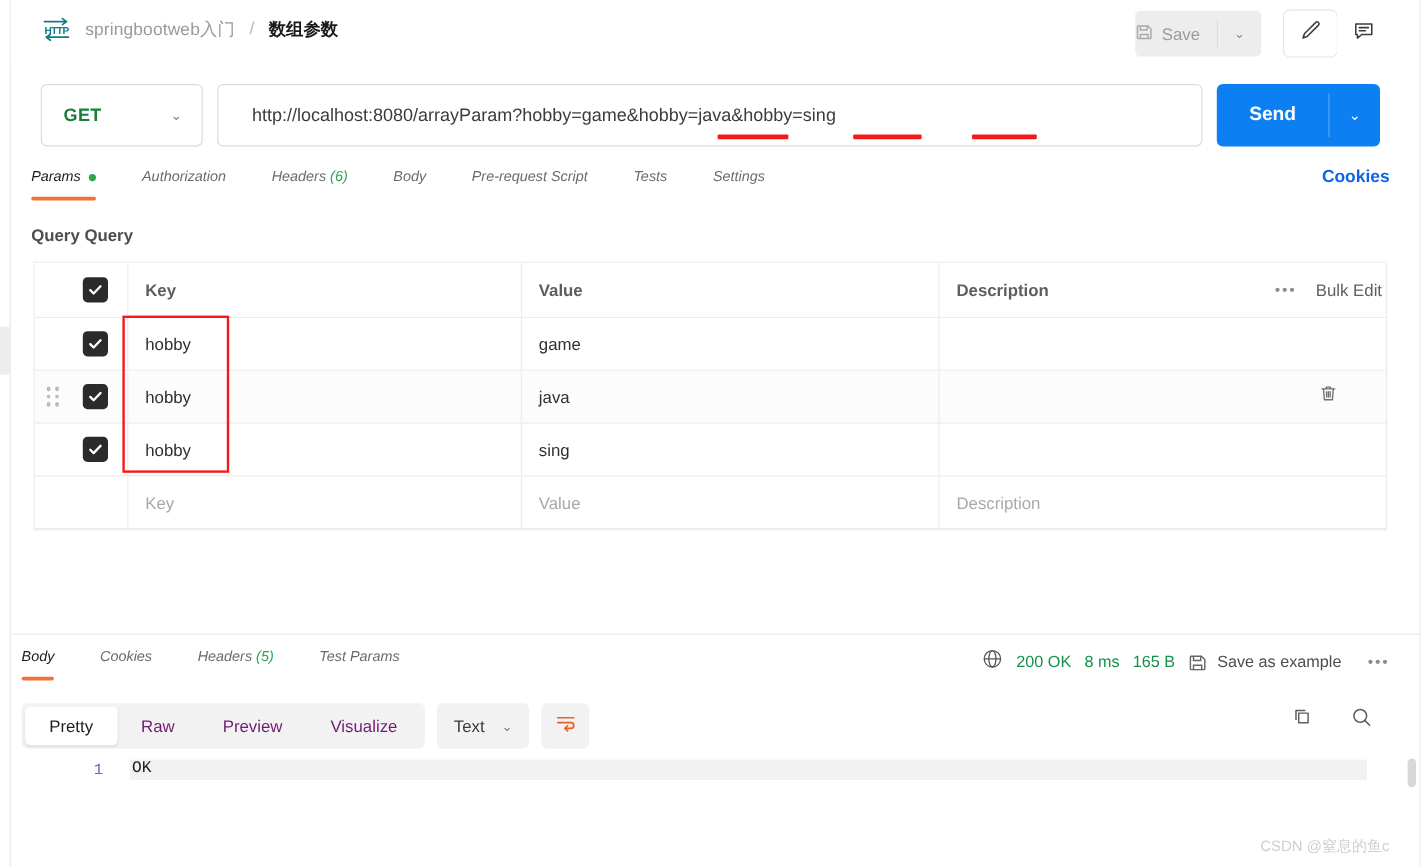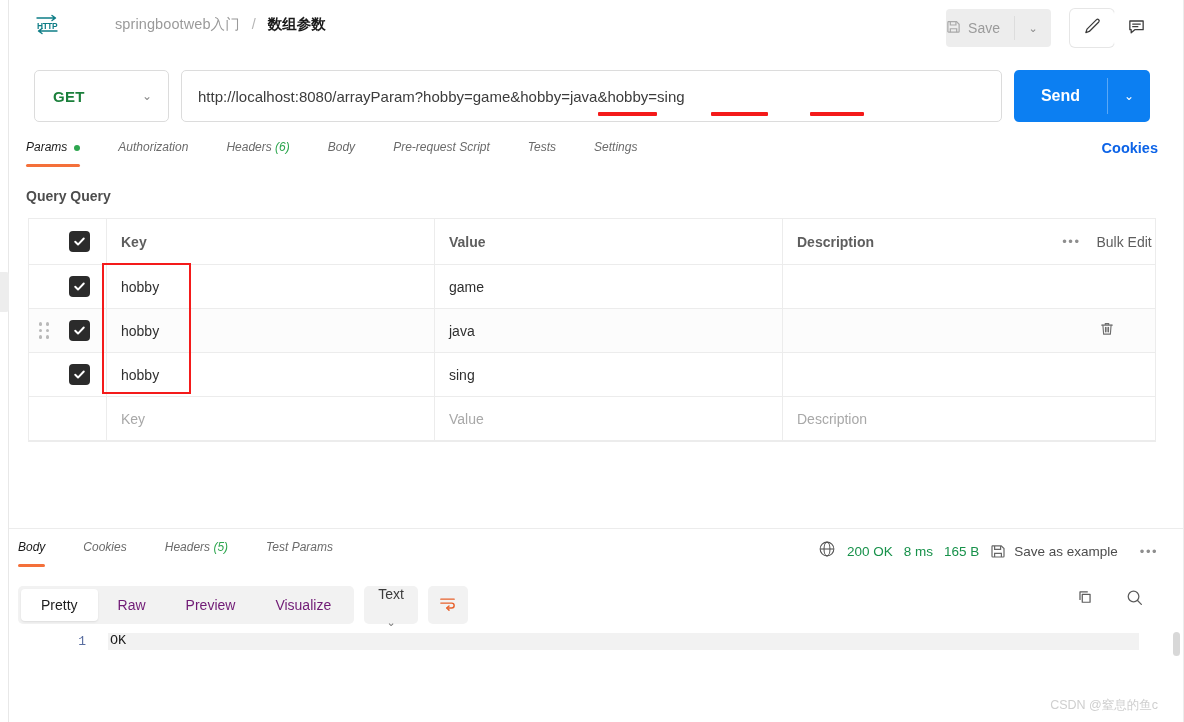--- a/index.html
+++ b/index.html
@@ -13,39 +13,39 @@
   .app { position: relative; width: 1184px; height: 722px; background:#fff; }
 
   
   .left-rail { position:absolute; left:0; top:0; width:9px; height:722px; background:#fff; border-right:1px solid #e8e8e8; }
   .rail-tab { position:absolute; left:0; top:272px; width:9px; height:40px; background:#ededed; border-radius:0 3px 3px 0; }
 
   
   .header { position:absolute; left:9px; top:0; right:0; height:56px; background:#fff; }
   .crumb { position:absolute; left:26px; top:13px; display:flex; align-items:center; gap:12px; }
   .http-icon { width:24px; height:22px; position:relative; display:block; }
-  .crumb-folder { font-size:14.5px; color:#9a9a9a; letter-spacing:.1px;margin-left:44px; }
+  .crumb-folder { font-size:14.5px; color:#9a9a9a; letter-spacing:.1px; }
   .crumb-sep { font-size:14.5px; color:#b6b6b6; }
   .crumb-name { font-size:14.5px; color:#1a1a1a; font-weight:bold; }
 
   .header-right { position:absolute; right:26px; top:9px; display:flex; align-items:center; gap:0; }
   .save-group { display:flex; align-items:stretch; background:#ededed; border-radius:4px; overflow:hidden; height:38px; }
   .save-btn { display:flex; align-items:center; gap:7px; padding:0 14px 0 0; font-size:14px; color:#9b9b9b; cursor:default; }
   .save-div { width:1px; background:#ddd; margin:7px 0; }
   .save-caret { display:flex; align-items:center; justify-content:center; width:36px; color:#8a8a8a; font-size:11px; }
   .hdr-gap { width:19px; }
   .icon-btn { width:44px; height:38px; display:flex; align-items:center; justify-content:center; border-radius:5px; background:#fff; }
   .icon-btn.boxed { box-shadow:0 0 0 1px #e6e6e6; }
 
   
   .urlbar { position:absolute; left:34px; top:70px; width:1116px; height:52px; display:flex; align-items:stretch; gap:12px; }
   .method-box { width:135px; height:52px; border:1px solid #dcdcdc; border-radius:5px; display:flex; align-items:center; justify-content:space-between; padding:0 16px 0 18px; background:#fff; }
   .method-text { font-size:15px; color:#1b7f3b; font-weight:bold; letter-spacing:.3px; }
   .method-caret { color:#8a8a8a; font-size:12px; }
-  .url-box { flex:1; height:52px; border:1px solid #dcdcdc; border-radius:5px; display:flex; align-items:center; padding:0 16px; background:#fff; position:relative; }
+  .url-box { flex:1; height:52px; border:1px solid #dcdcdc; border-radius:5px; display:flex; align-items:center; padding:0 28px; background:#fff; position:relative; }
   .url-text { font-size:15px; color:#3c3c3c; white-space:nowrap; }
   .send-group { width:136px; height:52px; background:#0c7ff2; border-radius:5px; display:flex; align-items:stretch; overflow:hidden; }
   .send-label { flex:1; display:flex; align-items:center; justify-content:center; color:#fff; font-size:16px; font-weight:bold; }
   .send-sep { width:1px; background:rgba(255,255,255,.32); margin:8px 0; }
   .send-caret { width:42px; display:flex; align-items:center; justify-content:center; color:#fff; font-size:12px; }
 
   
   .ann-underline { position:absolute; height:3.5px; background:#f41a1a; border-radius:1px; }
 
   
@@ -91,21 +91,21 @@
   .resp-tabs { position:absolute; left:18px; top:540px; display:flex; align-items:flex-start; }
   .sp-tabs { position:absolute; right:26px; top:540px; display:flex; align-items:center; gap:0; }
   .meta { font-size:13.5px; color:#17914a; }
   .meta-sep { width:11px; }
   .save-ex { font-size:13.5px; color:#4d4d4d; }
 
   .view-bar { position:absolute; left:18px; top:586px; display:flex; align-items:center; gap:10px; }
   .pill-group { display:flex; align-items:center; background:#f2f2f2; border-radius:5px; height:38px; padding:3px; }
   .pill { padding:0 20px; height:32px; display:flex; align-items:center; font-size:14px; color:#701a75; border-radius:4px; }
   .pill.active { background:#fff; color:#1e1e1e; box-shadow:0 1px 2px rgba(0,0,0,.09); }
-  .typesel { display:flex; align-items:center; gap:14px; background:#f2f2f2; border-radius:5px; height:38px; padding:0 14px;flex-direction:column; }
+  .typesel { display:flex; align-items:center; gap:14px; background:#f2f2f2; border-radius:5px; height:38px; padding:0 14px; }
   .typesel .t { font-size:14px; color:#3c3c3c; }
   .typesel .c { font-size:11px; color:#7a7a7a; }
   .wrapbtn { width:40px; height:38px; background:#f2f2f2; border-radius:5px; display:flex; align-items:center; justify-content:center; }
   .right-tools { position:absolute; right:40px; top:588px; display:flex; align-items:center; gap:30px; }
 
   .code { position:absolute; left:18px; top:630px; right:0; height:40px; }
   .gutter { position:absolute; left:40px; top:4px; width:28px; text-align:right; font-family:"Liberation Mono", monospace; font-size:13px; color:#5a6ea0; }
   .codeline { position:absolute; left:90px; top:3px; right:45px; height:17px; background:#f2f2f2; }
   .codetext { position:absolute; left:92px; top:3px; font-family:"Liberation Mono", monospace; font-size:13.5px; color:#1b1b1b; }
   .scrollbar-v { position:absolute; right:4px; top:632px; width:7px; height:24px; background:#d8d8d8; border-radius:4px; }

